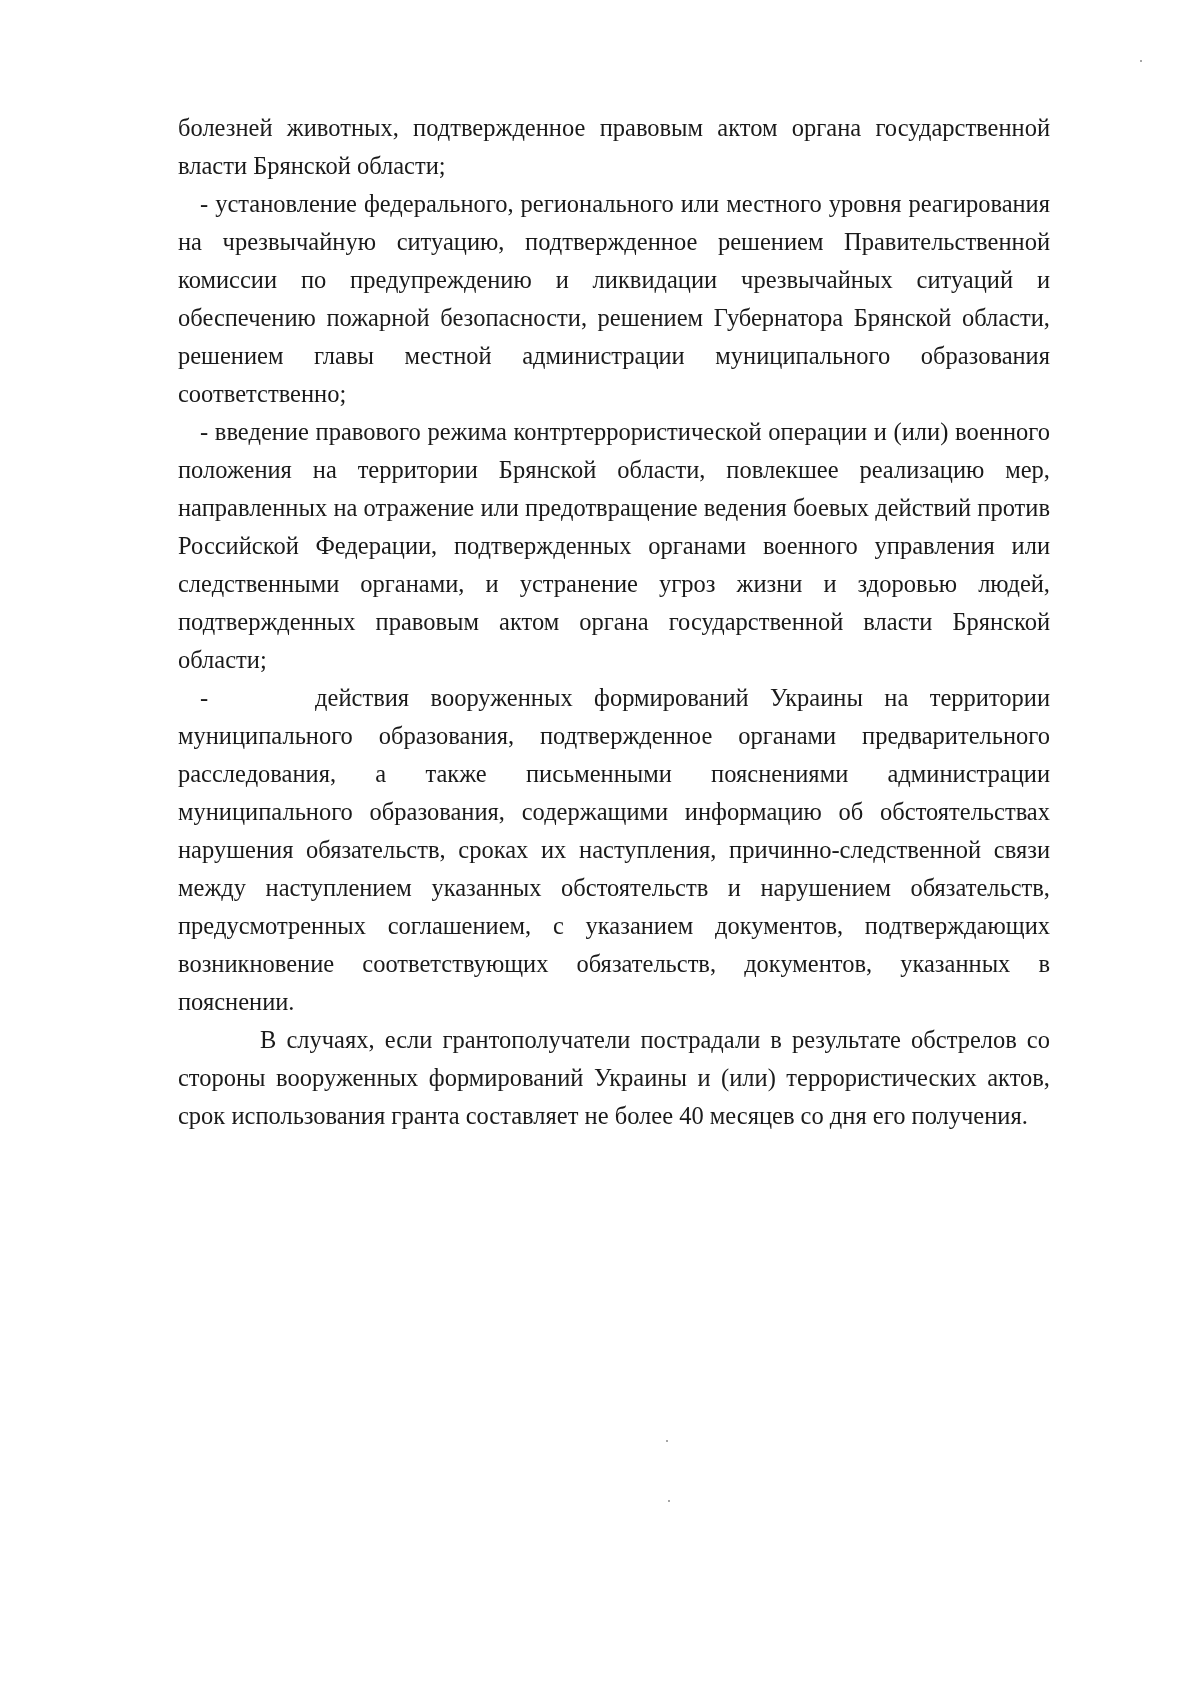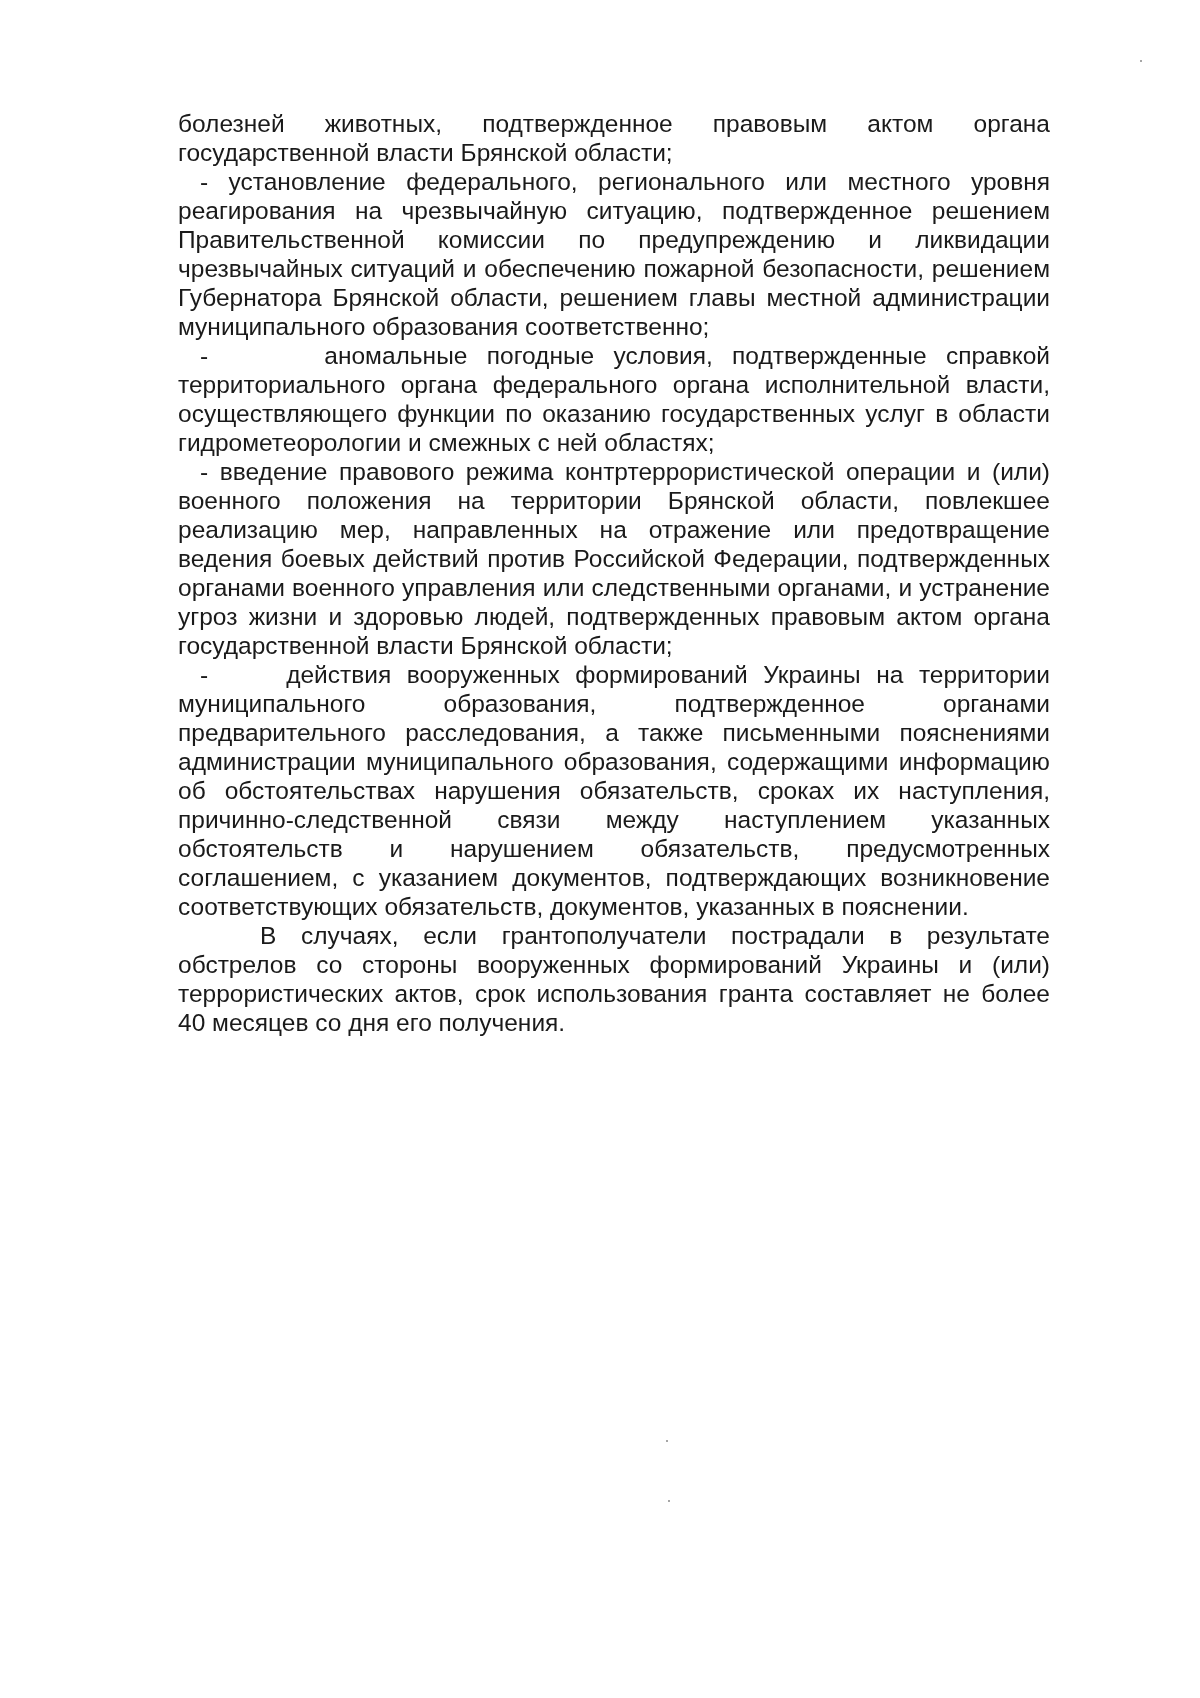--- a/index.html
+++ b/index.html
@@ -1,34 +1,33 @@
 <!DOCTYPE html>
 <html><head>
   <meta charset="utf-8">
   <style>
     html, body { margin: 0; padding: 0; background: #ffffff; }
     body { width: 1200px; height: 1698px; position: relative; overflow: hidden; }
     .page {
       position: absolute; left: 178px; top: 109px; width: 872px;
-      font-family: Liberation Sans, sans-serif;
-      font-size: 24.5px; line-height: 29px; color: #1a1a1a;
+      font-family: Liberation Serif, serif;
+      font-size: 24.5px; line-height: 38px; color: #1a1a1a;
       text-align: justify;
     }
     .page p { margin: 0; }
     .item { text-indent: 22px; }
     .para { text-indent: 82px; }
     .speck { position: absolute; background: #888; border-radius: 50%; }
   </style>
 </head>
 <body>
 
 <div class="page">
   <p>болезней животных, подтвержденное правовым актом органа государственной власти Брянской области;</p>
   <p class="item">- установление федерального, регионального или местного уровня реагирования на чрезвычайную ситуацию, подтвержденное решением Правительственной комиссии по предупреждению и ликвидации чрезвычайных ситуаций и обеспечению пожарной безопасности, решением Губернатора  Брянской области, решением главы местной администрации муниципального образования соответственно;</p>
-  <p class="item" style="white-space: pre-wrap;">-      аномальные погодные условия, подтвержденные справкой территориального органа федерального органа исполнительной власти, осуществляющего функции по оказанию государственных услуг в области гидрометеорологии и смежных с ней областях;</p>
   <p class="item">- введение правового режима контртеррористической  операции и (или) военного положения на территории Брянской области, повлекшее реализацию мер, направленных на отражение или предотвращение ведения боевых действий против Российской Федерации, подтвержденных органами военного управления или следственными органами, и устранение угроз жизни и здоровью людей, подтвержденных правовым актом органа государственной власти Брянской области;</p>
   <p class="item" style="white-space: pre-wrap;">-     действия вооруженных формирований Украины на территории муниципального образования, подтвержденное органами предварительного расследования, а также письменными пояснениями администрации муниципального образования, содержащими информацию об обстоятельствах нарушения обязательств, сроках их наступления, причинно-следственной связи между наступлением указанных обстоятельств и нарушением обязательств, предусмотренных соглашением, с указанием документов, подтверждающих возникновение соответствующих обязательств, документов, указанных в пояснении.</p>
   <p class="para">В случаях, если грантополучатели пострадали в результате обстрелов со стороны вооруженных формирований Украины и (или) террористических актов, срок использования гранта составляет не более 40 месяцев со дня его получения.</p>
 </div>
 
 <div class="speck" style="left:1140px; top:60px; width:2px; height:2px;"></div>
 <div class="speck" style="left:666px; top:1440px; width:2px; height:2px;"></div>
 <div class="speck" style="left:668px; top:1500px; width:2px; height:2px;"></div>
 
 </body></html>

